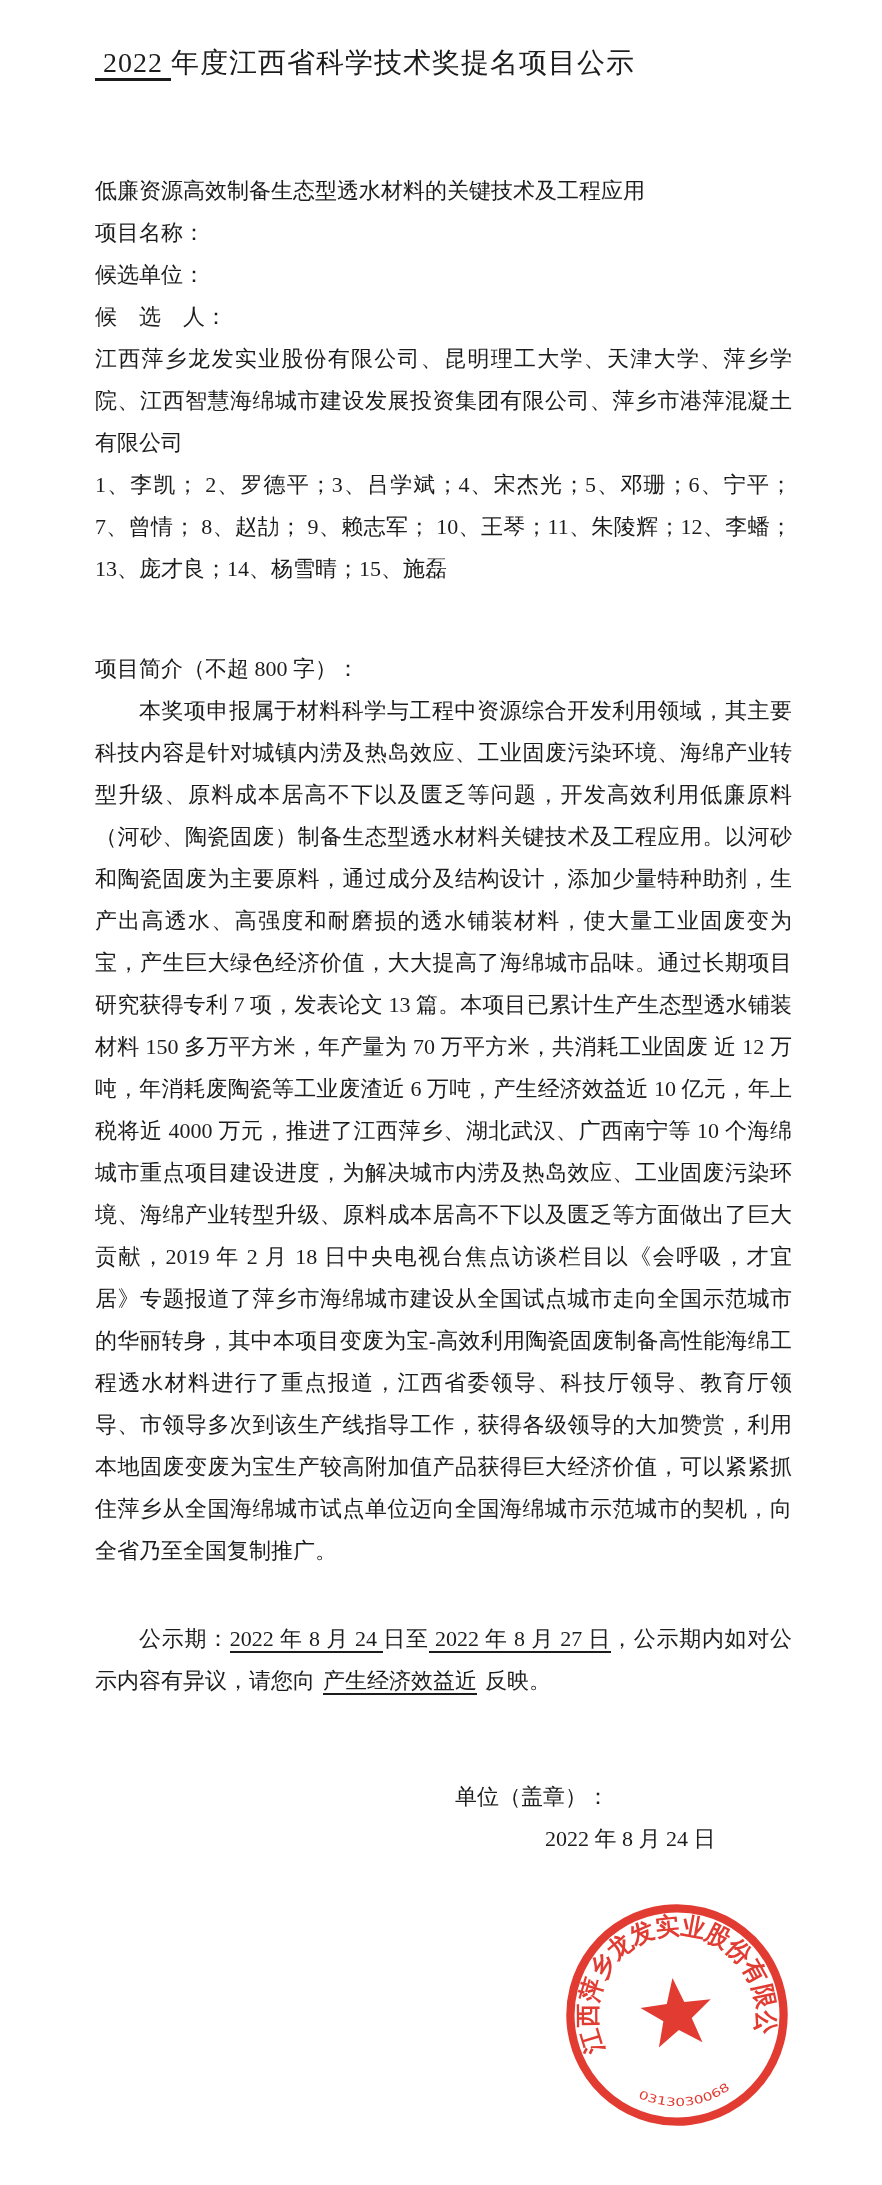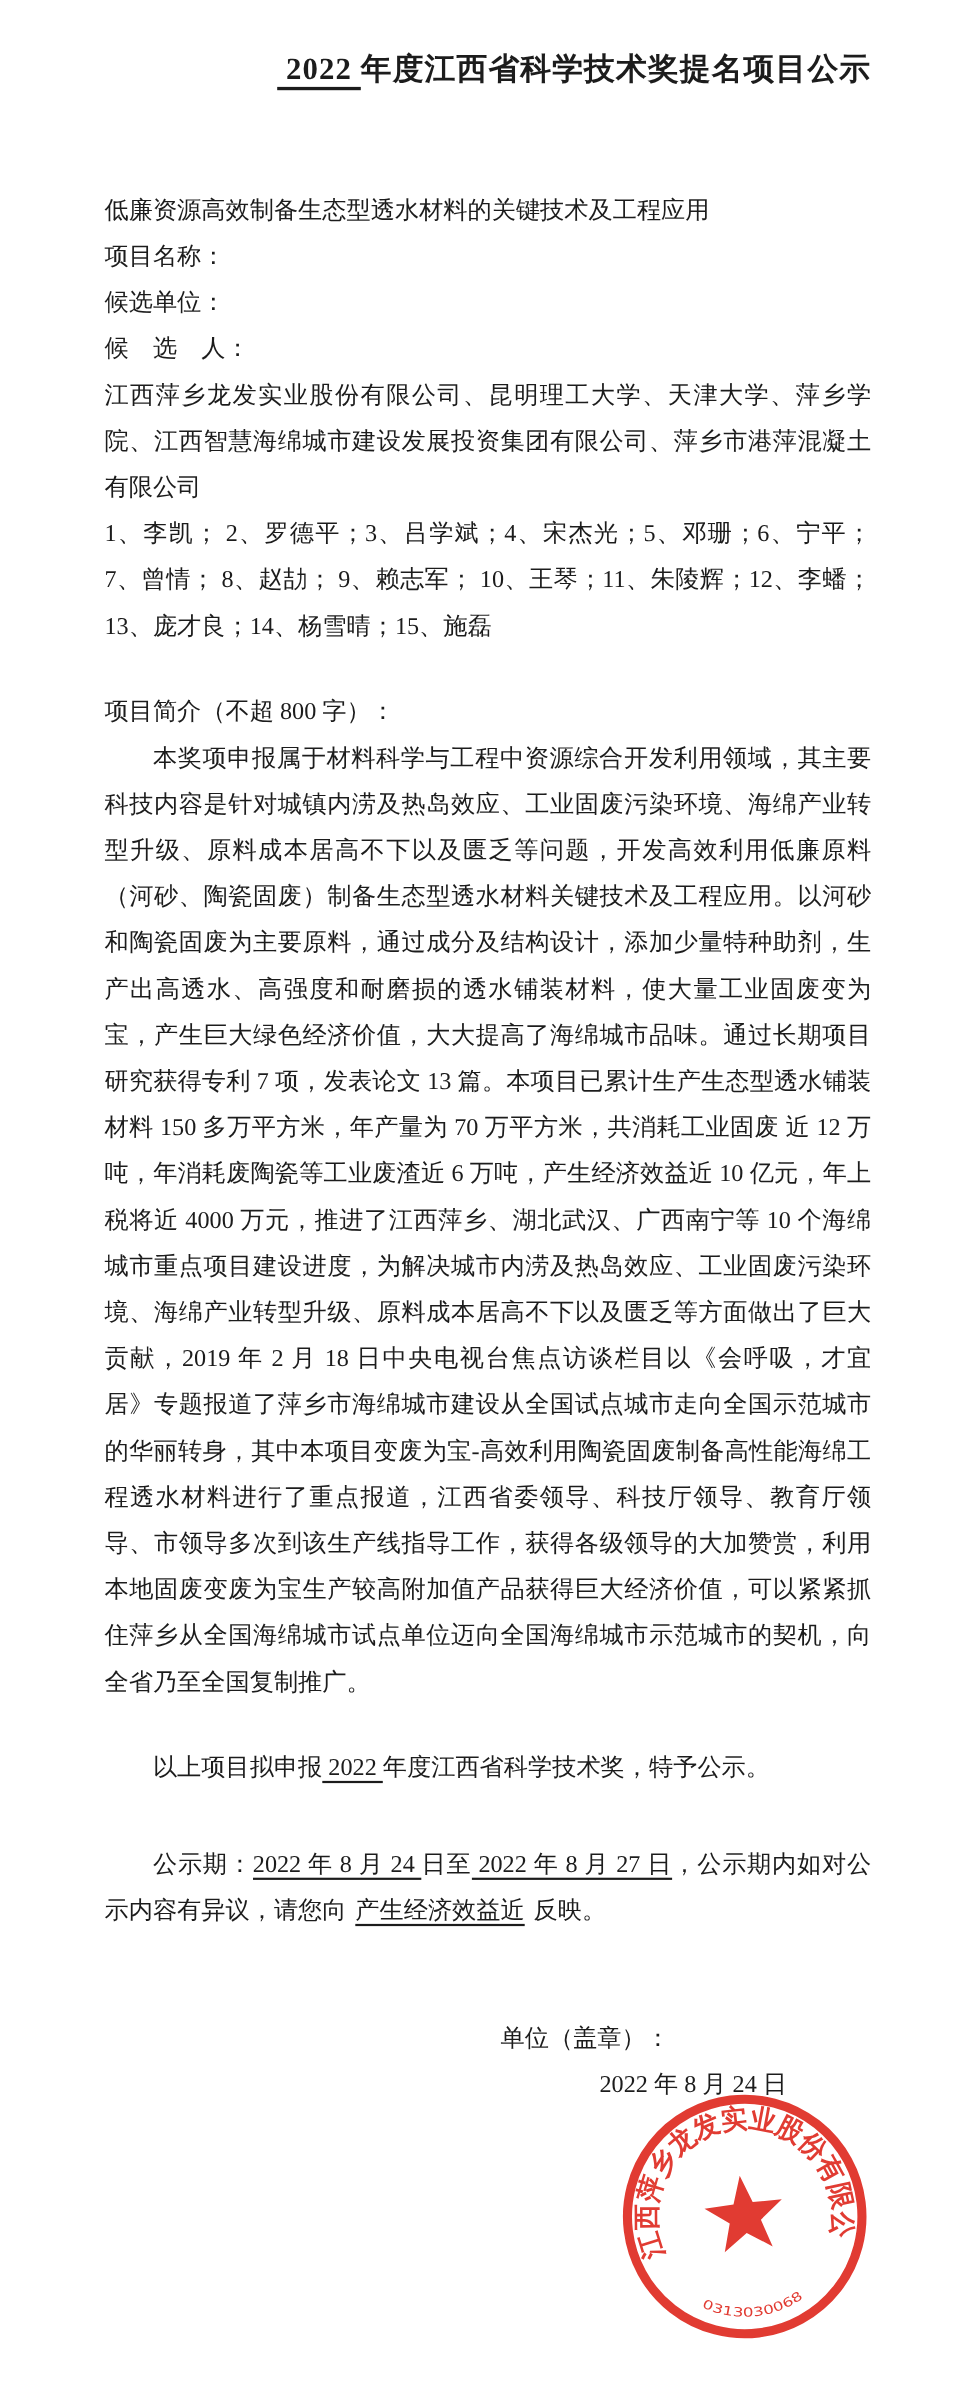--- a/index.html
+++ b/index.html
@@ -2,26 +2,26 @@
 <html><head>
 <meta charset="utf-8">
 <style>
   html,body{margin:0;padding:0;}
   body{
     width:882px;height:2185px;background:#ffffff;position:relative;overflow:hidden;
     font-family:"Liberation Serif","DejaVu Serif",serif;color:#1c1c1c;
   }
   .doc{padding:44px 90px 0 95px;}
   .title{
-    font-size:28px;font-weight:bold;text-align:right;margin:0 0 88px 0;letter-spacing:1px;
+    font-size:28px;font-weight:normal;text-align:left;margin:0 0 88px 0;letter-spacing:1px;
   }
   .title .u{border-bottom:3px solid #1c1c1c;}
   p{font-size:22px;line-height:42px;margin:0;text-align:justify;text-justify:inter-character;}
   .indent2{text-indent:2em;}
-  .gap-top{margin-top:36px;}
+  .gap-top{margin-top:58px;}
   .gap-pub{margin-top:46px;}
   .u{border-bottom:2px solid #1c1c1c;white-space:pre;}
   .contact{margin-top:78px;text-indent:56px;text-align:left;}
   .contact .phone{margin-left:20px;}
   .unit-line{margin-top:74px;margin-left:360px;text-align:left;}
   .date-line{margin-left:450px;text-align:left;}
   .bureau{margin-left:8px;margin-right:8px;}
   .seal{
     position:absolute;left:558px;top:1896px;width:238px;height:238px;
     mix-blend-mode:multiply;opacity:.92;pointer-events:none;
@@ -39,21 +39,20 @@
 
   <p>候选单位：</p>
   <p>候　选　人：</p>
 
   <p>江西萍乡龙发实业股份有限公司、昆明理工大学、天津大学、萍乡学院、江西智慧海绵城市建设发展投资集团有限公司、萍乡市港萍混凝土有限公司</p>
   <p>1、李凯； 2、罗德平；3、吕学斌；4、宋杰光；5、邓珊；6、宁平；7、曾情； 8、赵劼； 9、赖志军； 10、王琴；11、朱陵辉；12、李蟠；13、庞才良；14、杨雪晴；15、施磊</p>
 
   <p class="gap-top">项目简介（不超 800 字）：</p>
   <p class="indent2">本奖项申报属于材料科学与工程中资源综合开发利用领域，其主要科技内容是针对城镇内涝及热岛效应、工业固废污染环境、海绵产业转型升级、原料成本居高不下以及匮乏等问题，开发高效利用低廉原料（河砂、陶瓷固废）制备生态型透水材料关键技术及工程应用。以河砂和陶瓷固废为主要原料，通过成分及结构设计，添加少量特种助剂，生产出高透水、高强度和耐磨损的透水铺装材料，使大量工业固废变为宝，产生巨大绿色经济价值，大大提高了海绵城市品味。通过长期项目研究获得专利 7 项，发表论文 13 篇。本项目已累计生产生态型透水铺装材料 150 多万平方米，年产量为 70 万平方米，共消耗工业固废 近 12 万吨，年消耗废陶瓷等工业废渣近 6 万吨，产生经济效益近 10 亿元，年上税将近 4000 万元，推进了江西萍乡、湖北武汉、广西南宁等 10 个海绵城市重点项目建设进度，为解决城市内涝及热岛效应、工业固废污染环境、海绵产业转型升级、原料成本居高不下以及匮乏等方面做出了巨大贡献，2019 年 2 月 18 日中央电视台焦点访谈栏目以《会呼吸，才宜居》专题报道了萍乡市海绵城市建设从全国试点城市走向全国示范城市的华丽转身，其中本项目变废为宝-高效利用陶瓷固废制备高性能海绵工程透水材料进行了重点报道，江西省委领导、科技厅领导、教育厅领导、市领导多次到该生产线指导工作，获得各级领导的大加赞赏，利用本地固废变废为宝生产较高附加值产品获得巨大经济价值，可以紧紧抓住萍乡从全国海绵城市试点单位迈向全国海绵城市示范城市的契机，向全省乃至全国复制推广。</p>
 
-  <p class="indent2 gap-top"><span>以上项目拟申报</span><span class="u"> 2022 </span><span>年度江西省科学技术奖，特予公示。</span></p>
 
   <p class="indent2 gap-pub"><span>公示期：</span><span class="u">2022 年 8 月 24 </span><span>日至</span><span class="u"> 2022 年 8 月 27 日</span><span>，公示期内如对公示内容有异议，请您向</span><span class="u bureau">产生经济效益近</span><span>反映。</span></p>
 
 
   <p class="unit-line">单位（盖章）：</p>
   <p class="date-line">2022 年 8 月 24 日</p>
 
 </div>
 
 <div class="seal">

